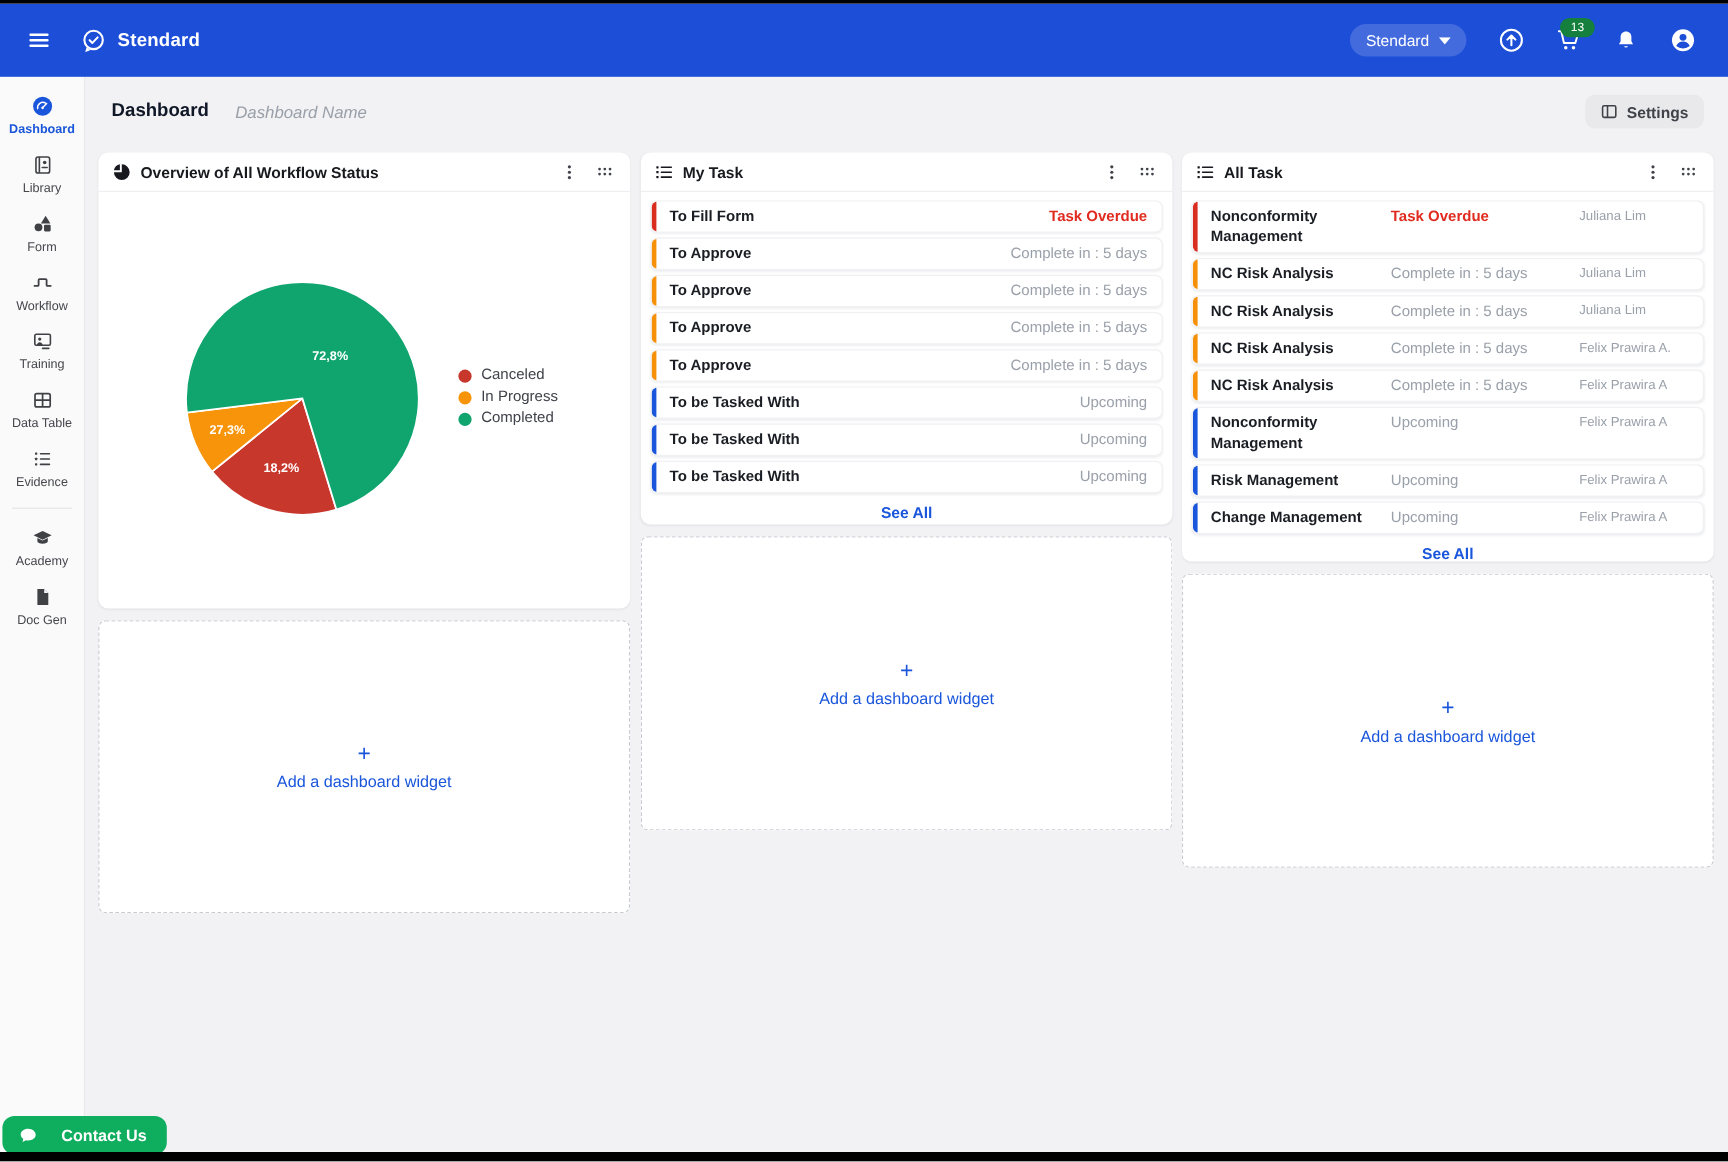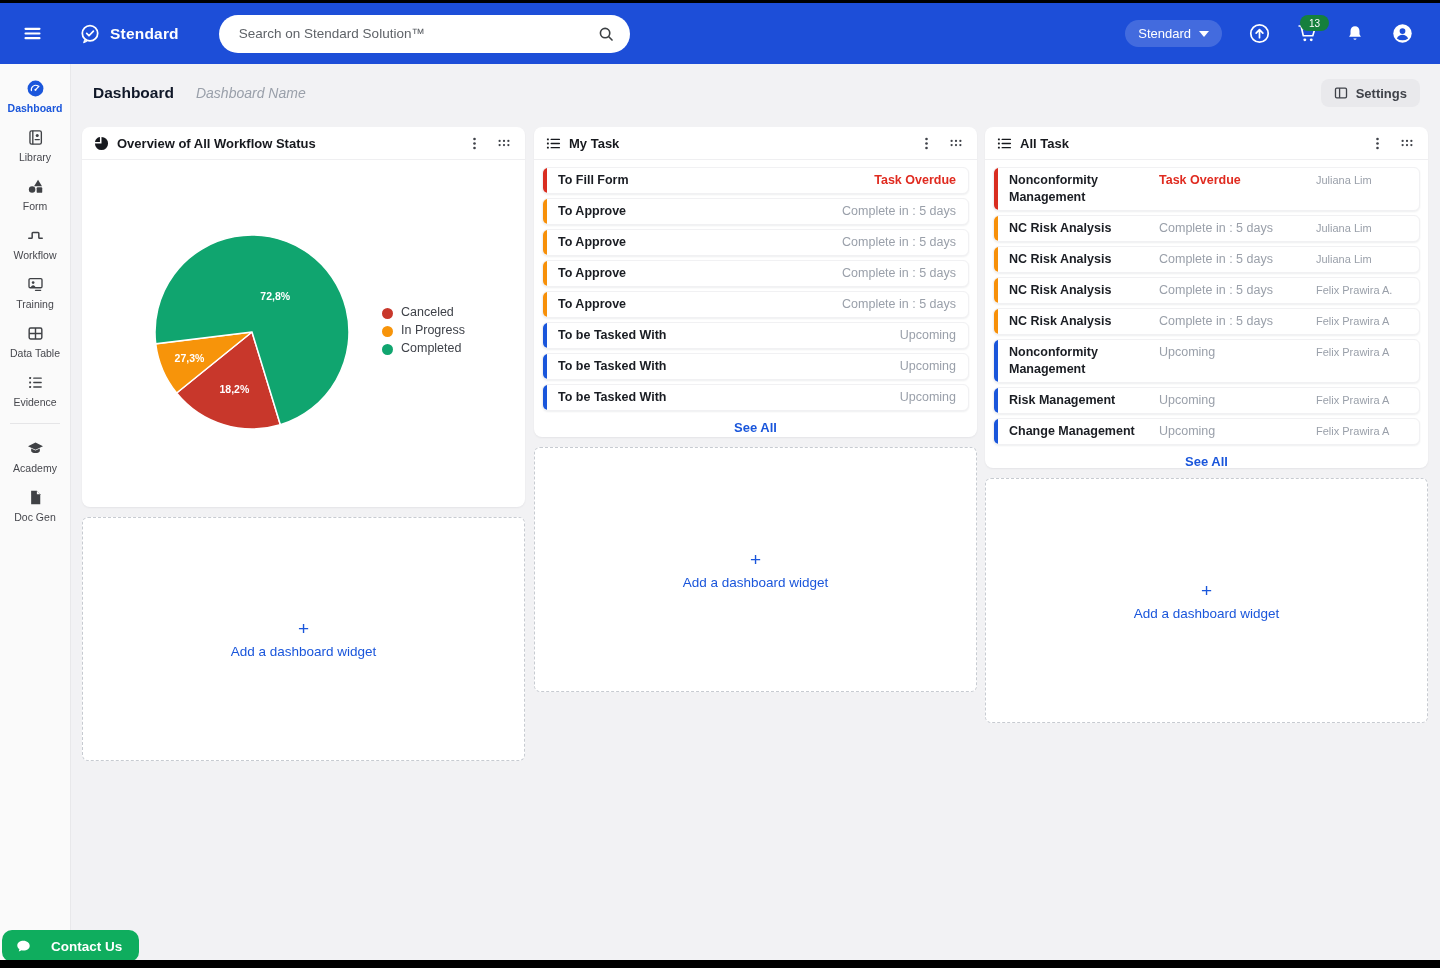--- a/index.html
+++ b/index.html
@@ -7,21 +7,21 @@
   body { position:relative; overflow:hidden; background:#F2F2F4; font-family:"Liberation Sans",sans-serif; }
   .icon { display:inline-flex; align-items:center; justify-content:center; }
 
   
   .bar-black { position:absolute; left:0; right:0; background:#000; z-index:40; }
   .bar-black.top { top:0; height:3px; }
   .bar-black.bottom { bottom:0; height:8px; }
 
   
   .navbar { position:absolute; left:0; top:3px; width:1440px; height:61px; background:#1D4ED8;
-            display:flex; align-items:center; padding:0 26px 0 20px; z-index:20;gap:12px; }
+            display:flex; align-items:center; padding:0 26px 0 20px; z-index:20; }
   .hamburger { background:none; border:none; cursor:pointer; display:flex; padding:2px; }
   .brand { display:flex; align-items:center; gap:9px; margin-left:22px; cursor:pointer; }
   .brand-name { color:#fff; font-size:15.5px; font-weight:700; letter-spacing:.2px; }
   .search { position:relative; margin-left:28px; width:411px; height:38px; }
   .search input { width:100%; height:100%; border:none; border-radius:19px; padding:0 44px 0 20px;
                   font-size:13.5px; font-family:inherit; color:#202124; outline:none; background:#fff; }
   .search input::placeholder { color:#5F6368; }
   .search .icon { position:absolute; right:15px; top:10px; cursor:pointer; }
   .nav-right { margin-left:auto; display:flex; align-items:center; }
   .org-pill { display:flex; align-items:center; gap:8px; height:27px; padding:0 13px;
@@ -114,29 +114,20 @@
     </button>
     <div class="brand">
       <span class="icon">
           <svg viewBox="0 0 24 24" width="22" height="22" fill="none" stroke="#fff" stroke-width="1.9" stroke-linecap="round" stroke-linejoin="round">
             <circle cx="12" cy="11.2" r="8.4"></circle>
             <path d="M8.4 11.4l2.5 2.5 4.8-5"></path>
             <path d="M6 18.6l-1 3 3.1-1.3z" fill="#fff" stroke-width="1"></path>
           </svg>
         </span>
       <span class="brand-name">Stendard</span>
-    </div>
-    <div class="search">
-      <input type="text" placeholder="Search on Stendard Solution™" style="">
-      <span class="icon">
-          <svg viewBox="0 0 20 20" width="18" height="18" fill="none" stroke="#3C4043" stroke-width="1.8" stroke-linecap="round">
-            <circle cx="9" cy="9" r="5.2"></circle>
-            <path d="M13.1 13.1l3.6 3.6"></path>
-          </svg>
-        </span>
     </div>
     <div class="nav-right">
       <button class="org-pill">
         <span>Stendard</span>
         <span class="icon">
             <svg viewBox="0 0 10 6" width="10" height="6" fill="#fff">
               <path d="M0 0l5 6 5-6z"></path>
             </svg>
           </span>
       </button>

